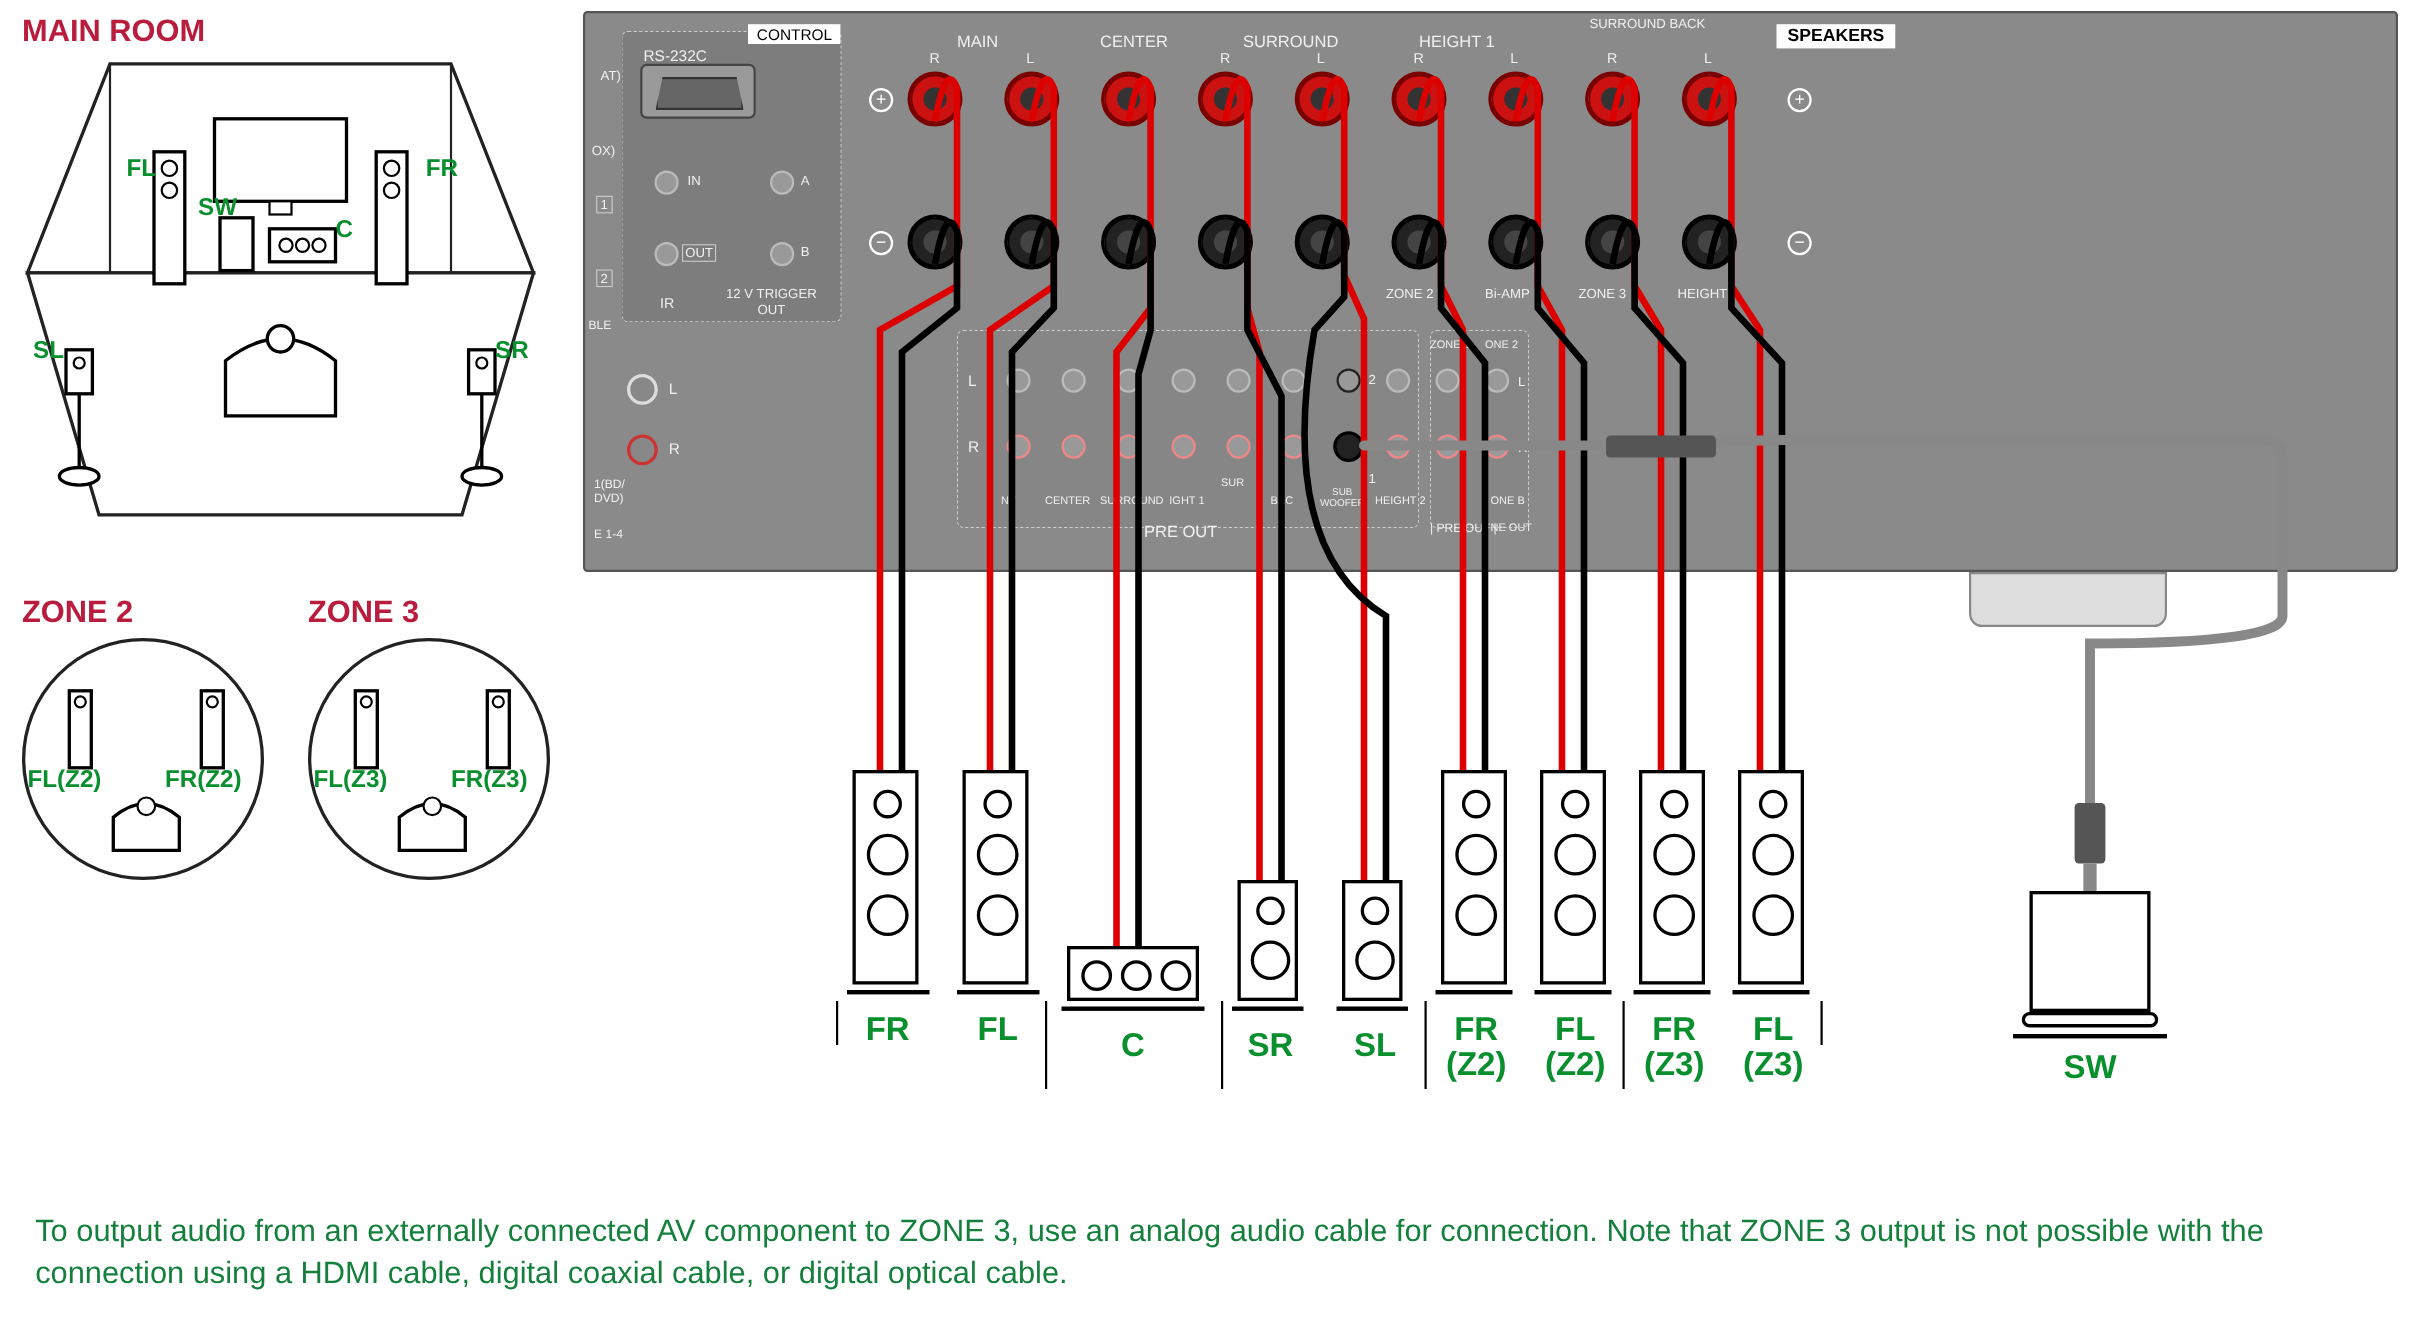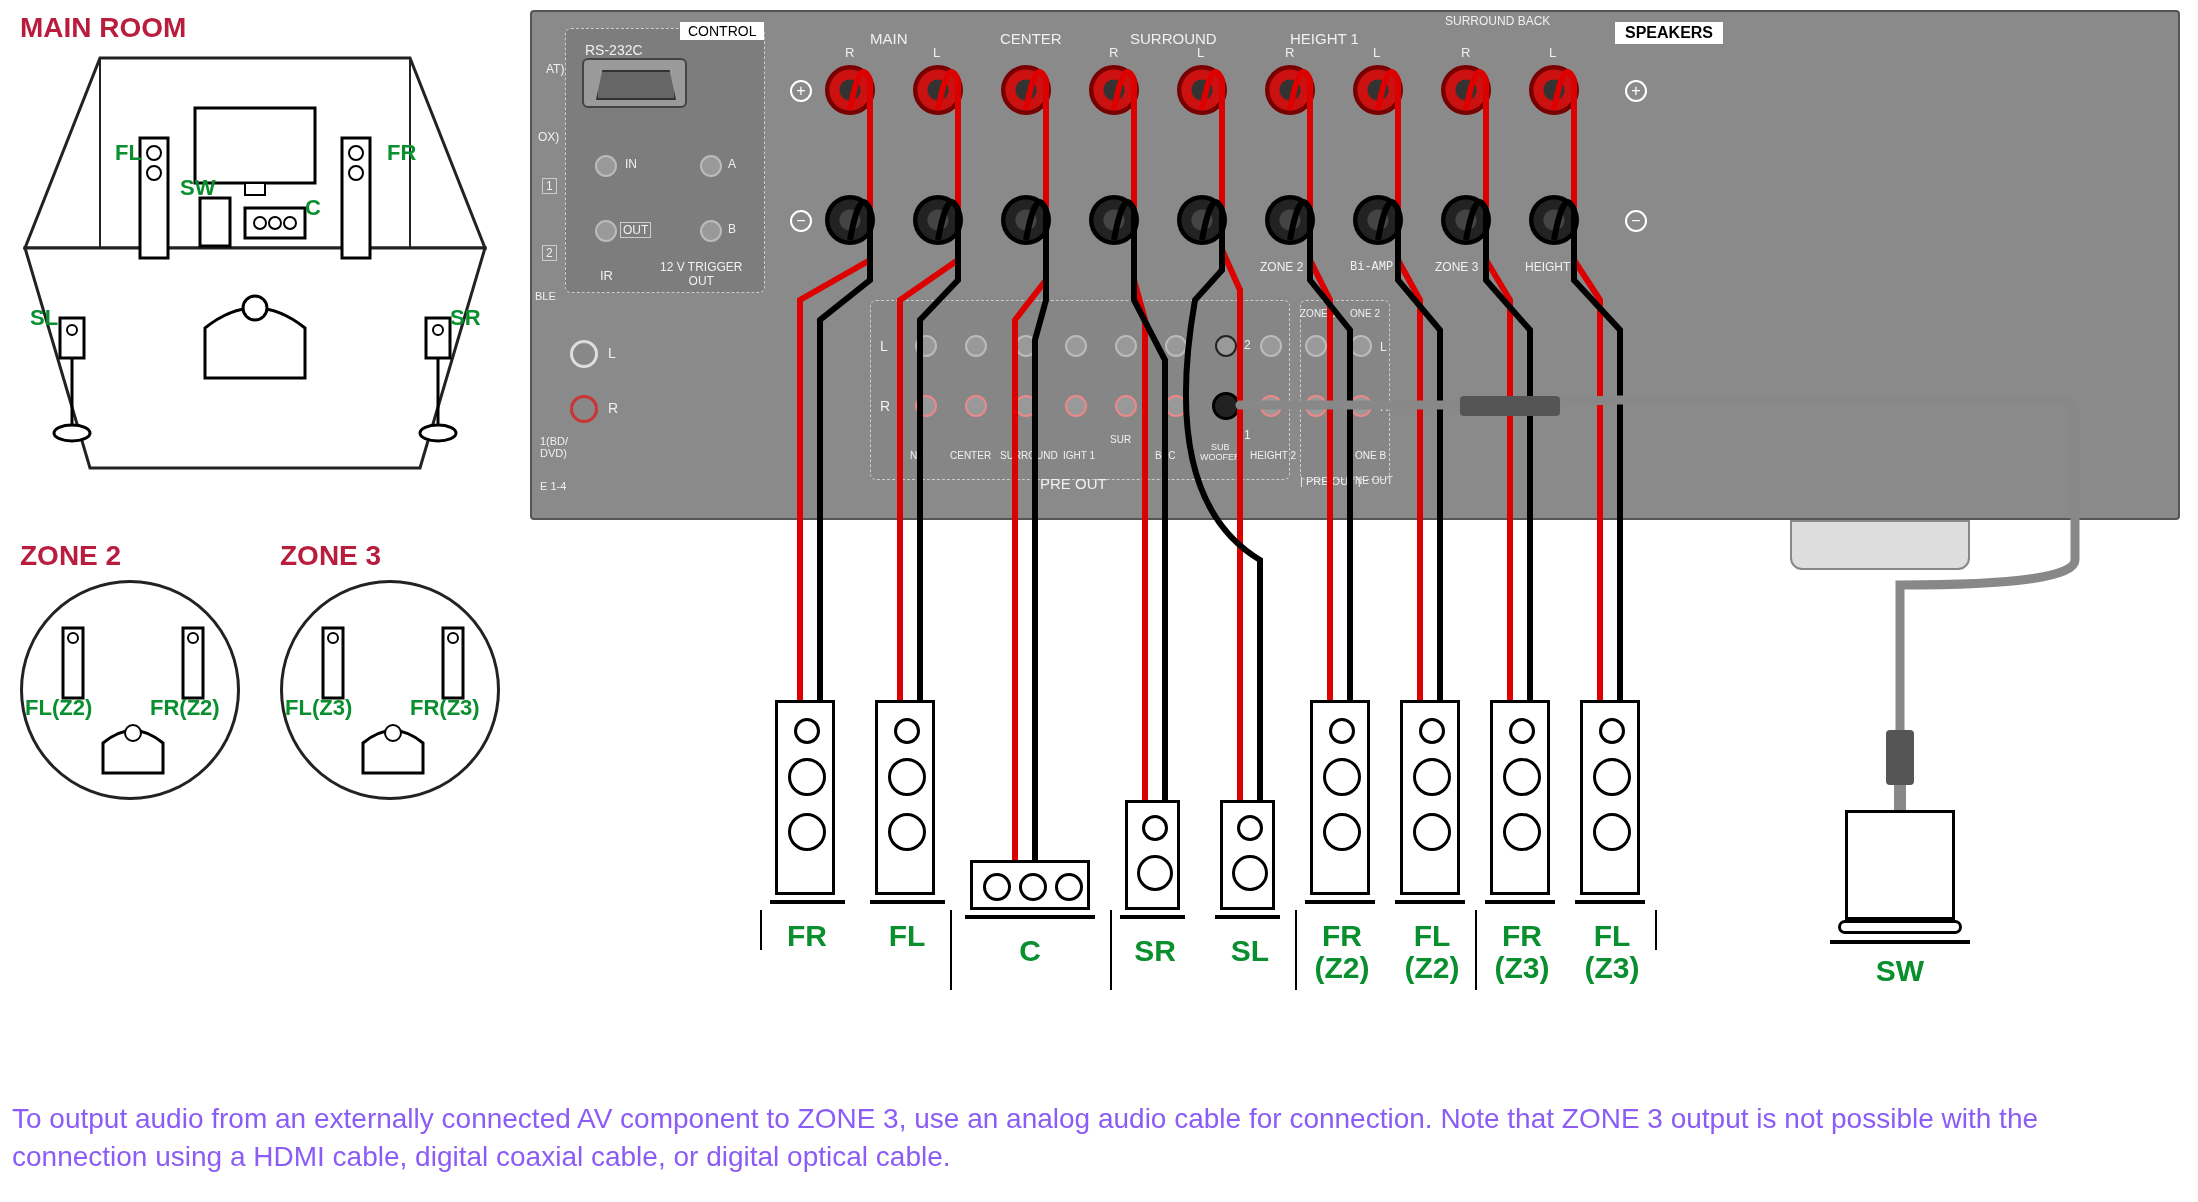--- a/index.html
+++ b/index.html
@@ -1,21 +1,21 @@
 <!DOCTYPE html>
 <html><head>
 <meta charset="utf-8">
 <style>
   * { box-sizing: border-box; margin: 0; padding: 0; }
   body { font-family: Arial, Helvetica, sans-serif; background: #fff; width: 2198px; height: 1202px; position: relative; }
   .heading { color: #b91d3e; font-weight: bold; font-size: 28px; position: absolute; }
   .green-label { color: #0a8f2f; font-weight: bold; font-size: 26px; position: absolute; text-align:center;}
   .small-label { font-size: 22px; }
   .zone-circle { position:absolute; width:220px; height:220px; border:3px solid #222; border-radius:50%; }
-  .footer-note { position:absolute; left:12px; right:20px; font-size:28px; color:#8b5cf6; line-height:1.35;}
+  .footer-note { position:absolute; left:32px; right:20px; font-size:28px; color:#15803d; line-height:1.35;}
   .receiver-outer { position:absolute; background:#8a8a8a; border:2px solid #555; border-radius:4px; }
   .panel-label { position:absolute; color:#f0f0f0; font-size:14px; }
   .panel-label-white { background:#fff; color:#000; padding:2px 10px; font-size:16px; font-weight:bold;}
   .binding-post { position:absolute; width:50px; height:50px; border-radius:50%; }
   .bp-red { border:3px solid #7a0000; background: radial-gradient(circle at 50% 50%, #333 10px, #c11 11px, #c11 20px, #700 21px); }
   .bp-black { border:3px solid #000; background: radial-gradient(circle at 50% 50%, #444 10px, #222 11px, #222 20px, #000 21px); }
   .dashed-sect { position:absolute; border:1.5px dashed #ccc; border-radius:6px;}
   .rca-ghost { position:absolute; width:22px; height:22px; border:2px solid #bbb; border-radius:50%; background:#999;}
   .speaker-box { position:absolute; border:3px solid #000; background:#fff; }
   .spk-circle { position:absolute; border:3px solid #000; border-radius:50%; background:#fff;}
@@ -180,21 +180,21 @@
 <div class="binding-post bp-black" style="left:913px; top:195px;"></div>
 <div class="binding-post bp-black" style="left:1001px; top:195px;"></div>
 <div class="binding-post bp-black" style="left:1089px; top:195px;"></div>
 <div class="binding-post bp-black" style="left:1177px; top:195px;"></div>
 <div class="binding-post bp-black" style="left:1265px; top:195px;"></div>
 <div class="binding-post bp-black" style="left:1353px; top:195px;"></div>
 <div class="binding-post bp-black" style="left:1441px; top:195px;"></div>
 <div class="binding-post bp-black" style="left:1529px; top:195px;"></div>
 
 <div class="panel-label" style="left:1260px; top:260px;font-size:12px;">ZONE 2</div>
-<div class="panel-label" style="left:1350px; top:260px;font-size:12px;font-family:Liberation Mono, monospace;">Bi-AMP</div>
+<div class="panel-label" style="left:1350px; top:260px;font-size:12px;">Bi-AMP</div>
 <div class="panel-label" style="left:1435px; top:260px;font-size:12px;">ZONE 3</div>
 <div class="panel-label" style="left:1525px; top:260px;font-size:12px;">HEIGHT 2</div>
 
 <div class="dashed-sect" style="left:870px; top:300px; width:420px; height:180px; background:#868686;"></div>
 <div class="panel-label" style="left:880px;top:338px;font-size:14px;">L</div>
 <div class="panel-label" style="left:880px;top:398px;font-size:14px;">R</div>
 
 <div class="rca-ghost" style="left:915px;top:335px;"></div>
 <div class="rca-ghost" style="left:965px;top:335px;"></div>
 <div class="rca-ghost" style="left:1015px;top:335px;"></div>

